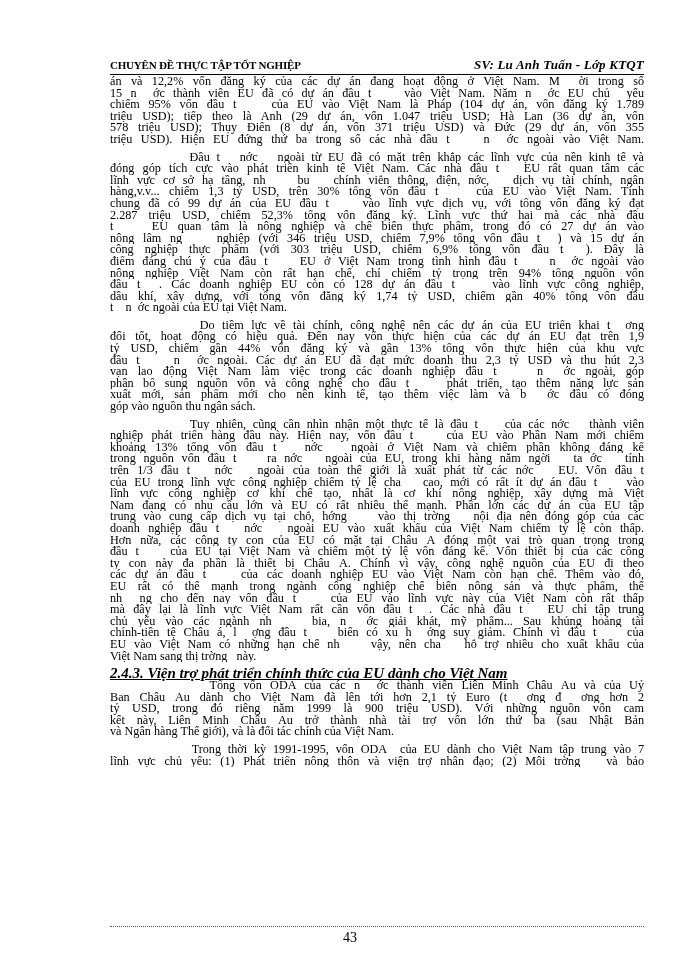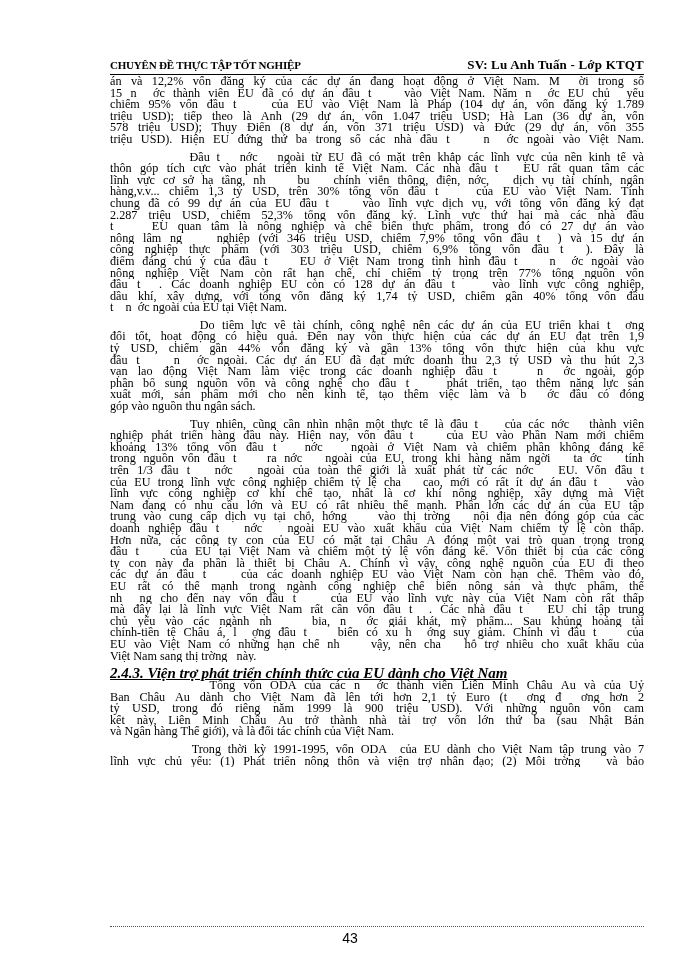--- a/index.html
+++ b/index.html
@@ -9,40 +9,40 @@
     position: absolute; left: 110px; top: 38px; width: 534px; height: 16px;
     border-bottom: 1px solid #000;
     font-family: "Liberation Serif", serif;
   }
   .header-left {
     position: absolute; left: 0; top: 1px;
     font-size: 11px; font-weight: bold; letter-spacing: -0.2px;
   }
   .header-right {
     position: absolute; right: 0; top: -1px;
-    font-size: 13px; font-weight: bold; letter-spacing: 0.2px;
+    font-size: 13px; font-style: italic; font-weight: bold; letter-spacing: 0.2px;
   }
   .body {
     position: absolute; left: 110px; top: 56px; width: 534px;
     font-family: "Liberation Serif", serif; font-size: 12.2px; line-height: 11.6px;
   }
   .line { white-space: pre; height: 11.6px; text-align: justify; text-align-last: justify; overflow: hidden; }
   .line.last { text-align-last: left; }
   .para-gap { height: 6px; }
   .section-heading {
     font-style: italic; font-weight: bold; text-decoration: underline;
     font-size: 15px; height: 14px; line-height: 14px; margin-top: 4px; white-space: pre;
   }
   .footer-rule {
     position: absolute; left: 110px; top: 906px; width: 534px; height: 0;
     border-top: 1px dotted #555;
   }
   .page-number {
     position: absolute; left: 0; width: 700px; top: 910px; text-align: center;
-    font-family: Liberation Sans, sans-serif; font-size: 14px;
+    font-family: Liberation Serif, serif; font-size: 14px;
   }
 </style>
 </head>
 <body>
 
 <div class="page">
   <div class="header">
     <span class="header-left">CHUYÊN ĐỀ  THỰC TẬP TỐT NGHIỆP</span>
     <span class="header-right">SV: Lu   Anh Tuấn - Lớp KTQT</span>
   </div>
@@ -53,30 +53,30 @@
       <div class="line">15 n  ớc thành viên EU đã có dự án đầu t    vào Việt Nam. Năm n  ớc EU chủ  yếu</div>
       <div class="line">chiếm 95% vốn đầu t    của EU vào Việt Nam là Pháp (104 dự án, vốn đăng ký 1.789</div>
       <div class="line">triệu USD); tiếp theo là Anh (29 dự án, vốn 1.047 triệu USD; Hà Lan (36 dự án, vốn</div>
       <div class="line">578 triệu USD); Thụy Điển (8 dự án, vốn 371 triệu USD) và Đức (29 dự án, vốn 355</div>
       <div class="line">triệu USD). Hiện EU đứng thứ ba trong số các nhà đầu t    n  ớc ngoài vào Việt Nam.</div>
     </div>
     <div class="para-gap"></div>
 
     <div>
       <div class="line">            Đầu t   nớc   ngoài từ EU đã có mặt trên khắp các lĩnh vực của nền kinh tế và</div>
-      <div class="line">thôn góp tích cực vào phát triển kinh tế Việt Nam. Các nhà đầu t   EU rất quan tâm các</div>
+      <div class="line">đóng góp tích cực vào phát triển kinh tế Việt Nam. Các nhà đầu t   EU rất quan tâm các</div>
       <div class="line">lĩnh vực cơ sở hạ tầng, nh    bu   chính viễn thông, điện, nớc,   dịch vụ tài chính, ngân</div>
       <div class="line">hàng,v.v... chiếm 1,3 tỷ USD, trên 30% tổng vốn đầu t    của EU vào Việt Nam. Tính</div>
       <div class="line">chung đã có 99 dự án của EU đầu t    vào lĩnh vực dịch vụ, với tổng vốn đăng ký đạt</div>
       <div class="line">2.287 triệu USD, chiếm 52,3% tổng vốn đăng ký. Lĩnh vực thứ hai mà các nhà đầu</div>
       <div class="line">t    EU quan tâm là nông nghiệp và chế biến thực phẩm, trong đó có 27 dự án vào</div>
       <div class="line">nông lâm ng    nghiệp (với 346 triệu USD, chiếm 7,9% tổng vốn đầu t  ) và 15 dự án</div>
       <div class="line">công nghiệp thực phẩm (với 303 triệu USD, chiếm 6,9% tổng vốn đầu t  ). Đây là</div>
       <div class="line">điểm đáng chú ý của đầu t    EU ở Việt Nam trong tình hình đầu t    n  ớc ngoài vào</div>
-      <div class="line">nông nghiệp Việt Nam còn rất hạn chế, chỉ chiếm tỷ trọng trên 77% tổng nguồn vốn</div>
+      <div class="line">nông nghiệp Việt Nam còn rất hạn chế, chỉ chiếm tỷ trọng trên 94% tổng nguồn vốn</div>
       <div class="line">đầu t  . Các doanh nghiệp EU còn có 128 dự án đầu t    vào lĩnh vực công nghiệp,</div>
       <div class="line">dầu khí, xây dựng, với tổng vốn đăng ký 1,74 tỷ USD, chiếm gần 40% tổng vốn đầu</div>
       <div class="line last">t    n  ớc ngoài của EU tại Việt Nam.</div>
     </div>
     <div class="para-gap"></div>
 
     <div>
       <div class="line">            Do tiềm lực về tài chính, công nghệ nên các dự án của EU triển khai t  ơng</div>
       <div class="line">đối tốt, hoạt động có hiệu quả. Đến nay vốn thực hiện của các dự án EU đạt trên 1,9</div>
       <div class="line">tỷ USD, chiếm gần 44% vốn đăng ký và gần 13% tổng vốn thực hiện của khu vực</div>

